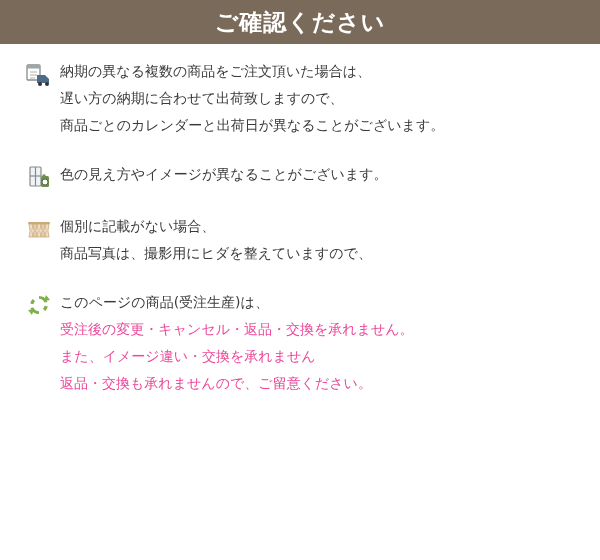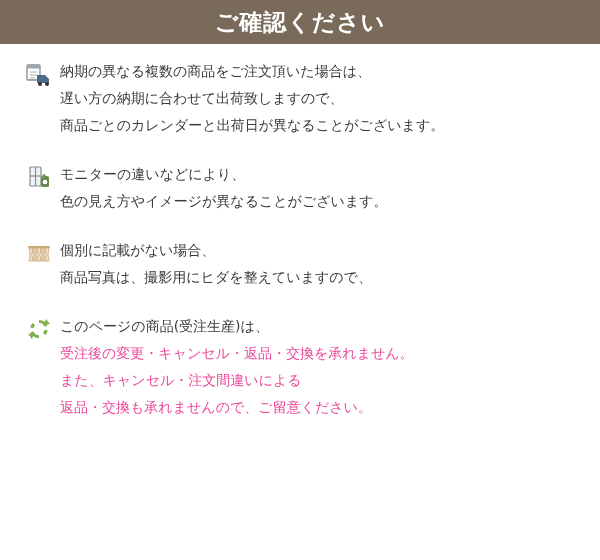--- a/index.html
+++ b/index.html
@@ -106,21 +106,20 @@
             <rect x="4" y="2" width="11" height="19" rx="1" fill="#eef3f5" stroke="#8a8a8a" stroke-width="1.2"></rect>
             <line x1="9.5" y1="2" x2="9.5" y2="21" stroke="#8a8a8a" stroke-width="1.2"></line>
             <line x1="4" y1="11" x2="15" y2="11" stroke="#8a8a8a" stroke-width="1.2"></line>
             <rect x="15" y="11" width="8" height="11" rx="1.5" fill="#6f8f4a"></rect>
             <circle cx="19" cy="17" r="3" fill="#ffffff" stroke="#4d6b3a" stroke-width="1"></circle>
             <rect x="16.5" y="9.5" width="3" height="2" fill="#6f8f4a"></rect>
           </svg>
         </span>
       </div>
       <div class="text-col">
-        <div class="line">モニターの違いなどにより、</div>
         <div class="line">色の見え方やイメージが異なることがございます。</div>
       </div>
     </div>
 
     <div class="block">
       <div class="icon-col">
         <span>
           <svg class="icon-svg" width="26" height="26" viewBox="0 0 26 26">
             <rect x="2" y="5" width="22" height="2" rx="1" fill="#c8a97a"></rect>
             <path d="M3 7 q2 7 0 13 h4 q-2 -6 0 -13 z" fill="#f0dcc0" stroke="#c8a97a" stroke-width="0.8"></path>
@@ -146,19 +145,19 @@
             <path d="M3.2 10.5 a9 9 0 0 1 2.5 -4.5 l2.4 2.2 a6 6 0 0 0 -1.7 3 z" fill="#7fb04a"></path>
             <path d="M20.8 13.5 a9 9 0 0 1 -2.5 4.5 l-2.4 -2.2 a6 6 0 0 0 1.7 -3 z" fill="#7fb04a"></path>
             <polygon points="19,2 23,7 17,8" fill="#7fb04a"></polygon>
             <polygon points="5,22 1,17 7,16" fill="#7fb04a"></polygon>
           </svg>
         </span>
       </div>
       <div class="text-col">
         <div class="line">このページの商品(受注生産)は、</div>
         <div class="line warn">受注後の変更・キャンセル・返品・交換を承れません。</div>
-        <div class="line warn">また、キャンセル・注文間違いによる</div>
+        <div class="line warn">また、イメージ違い・交換を承れません</div>
         <div class="line warn">返品・交換も承れませんので、ご留意ください。</div>
       </div>
     </div>
 
   </div>
 </div>
 
 </body></html>

